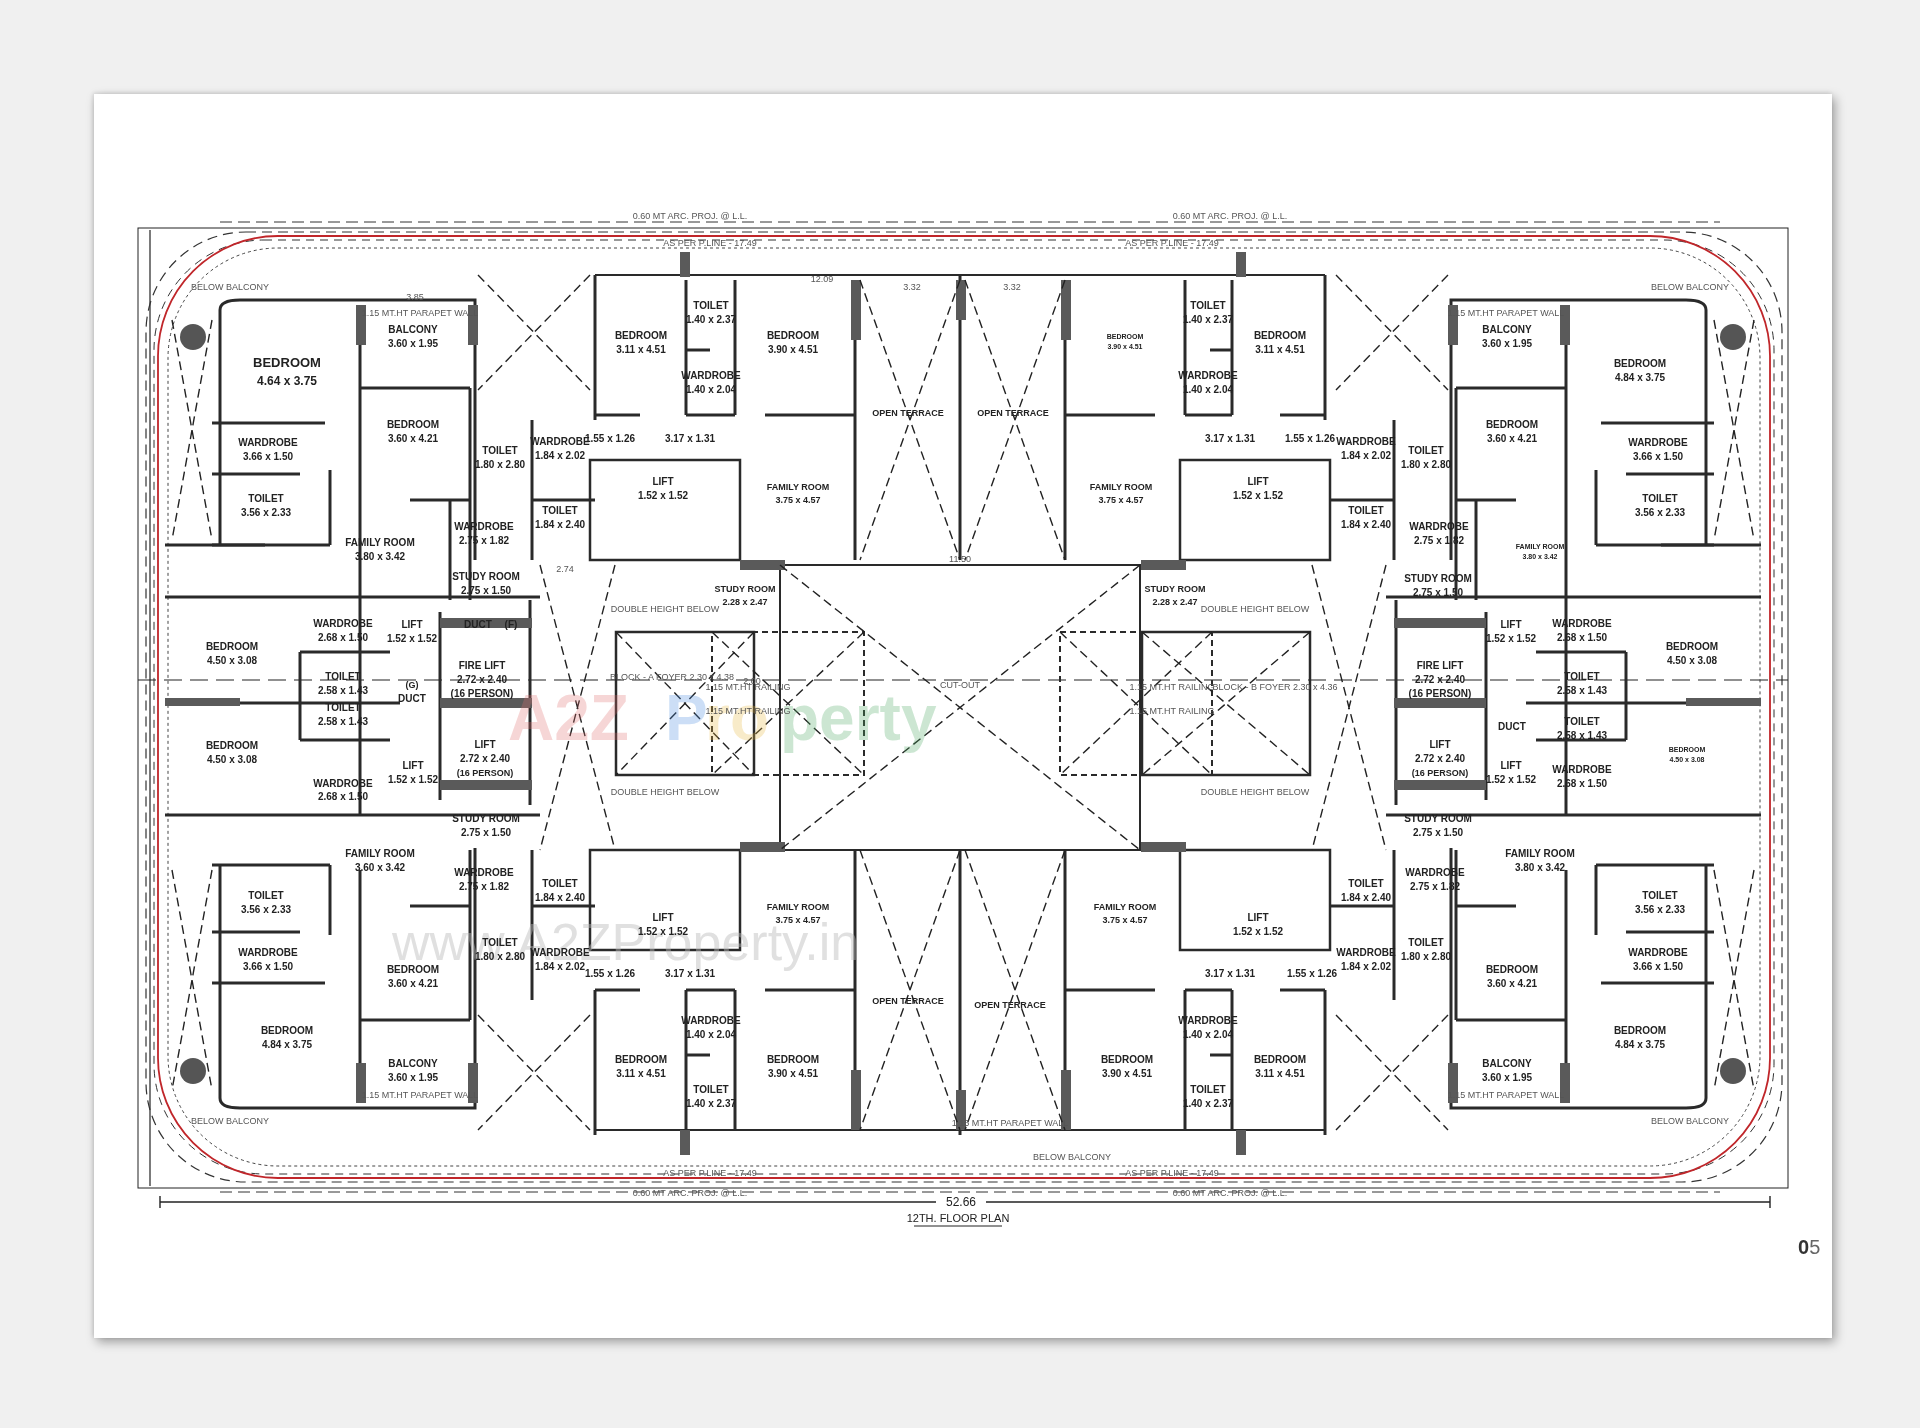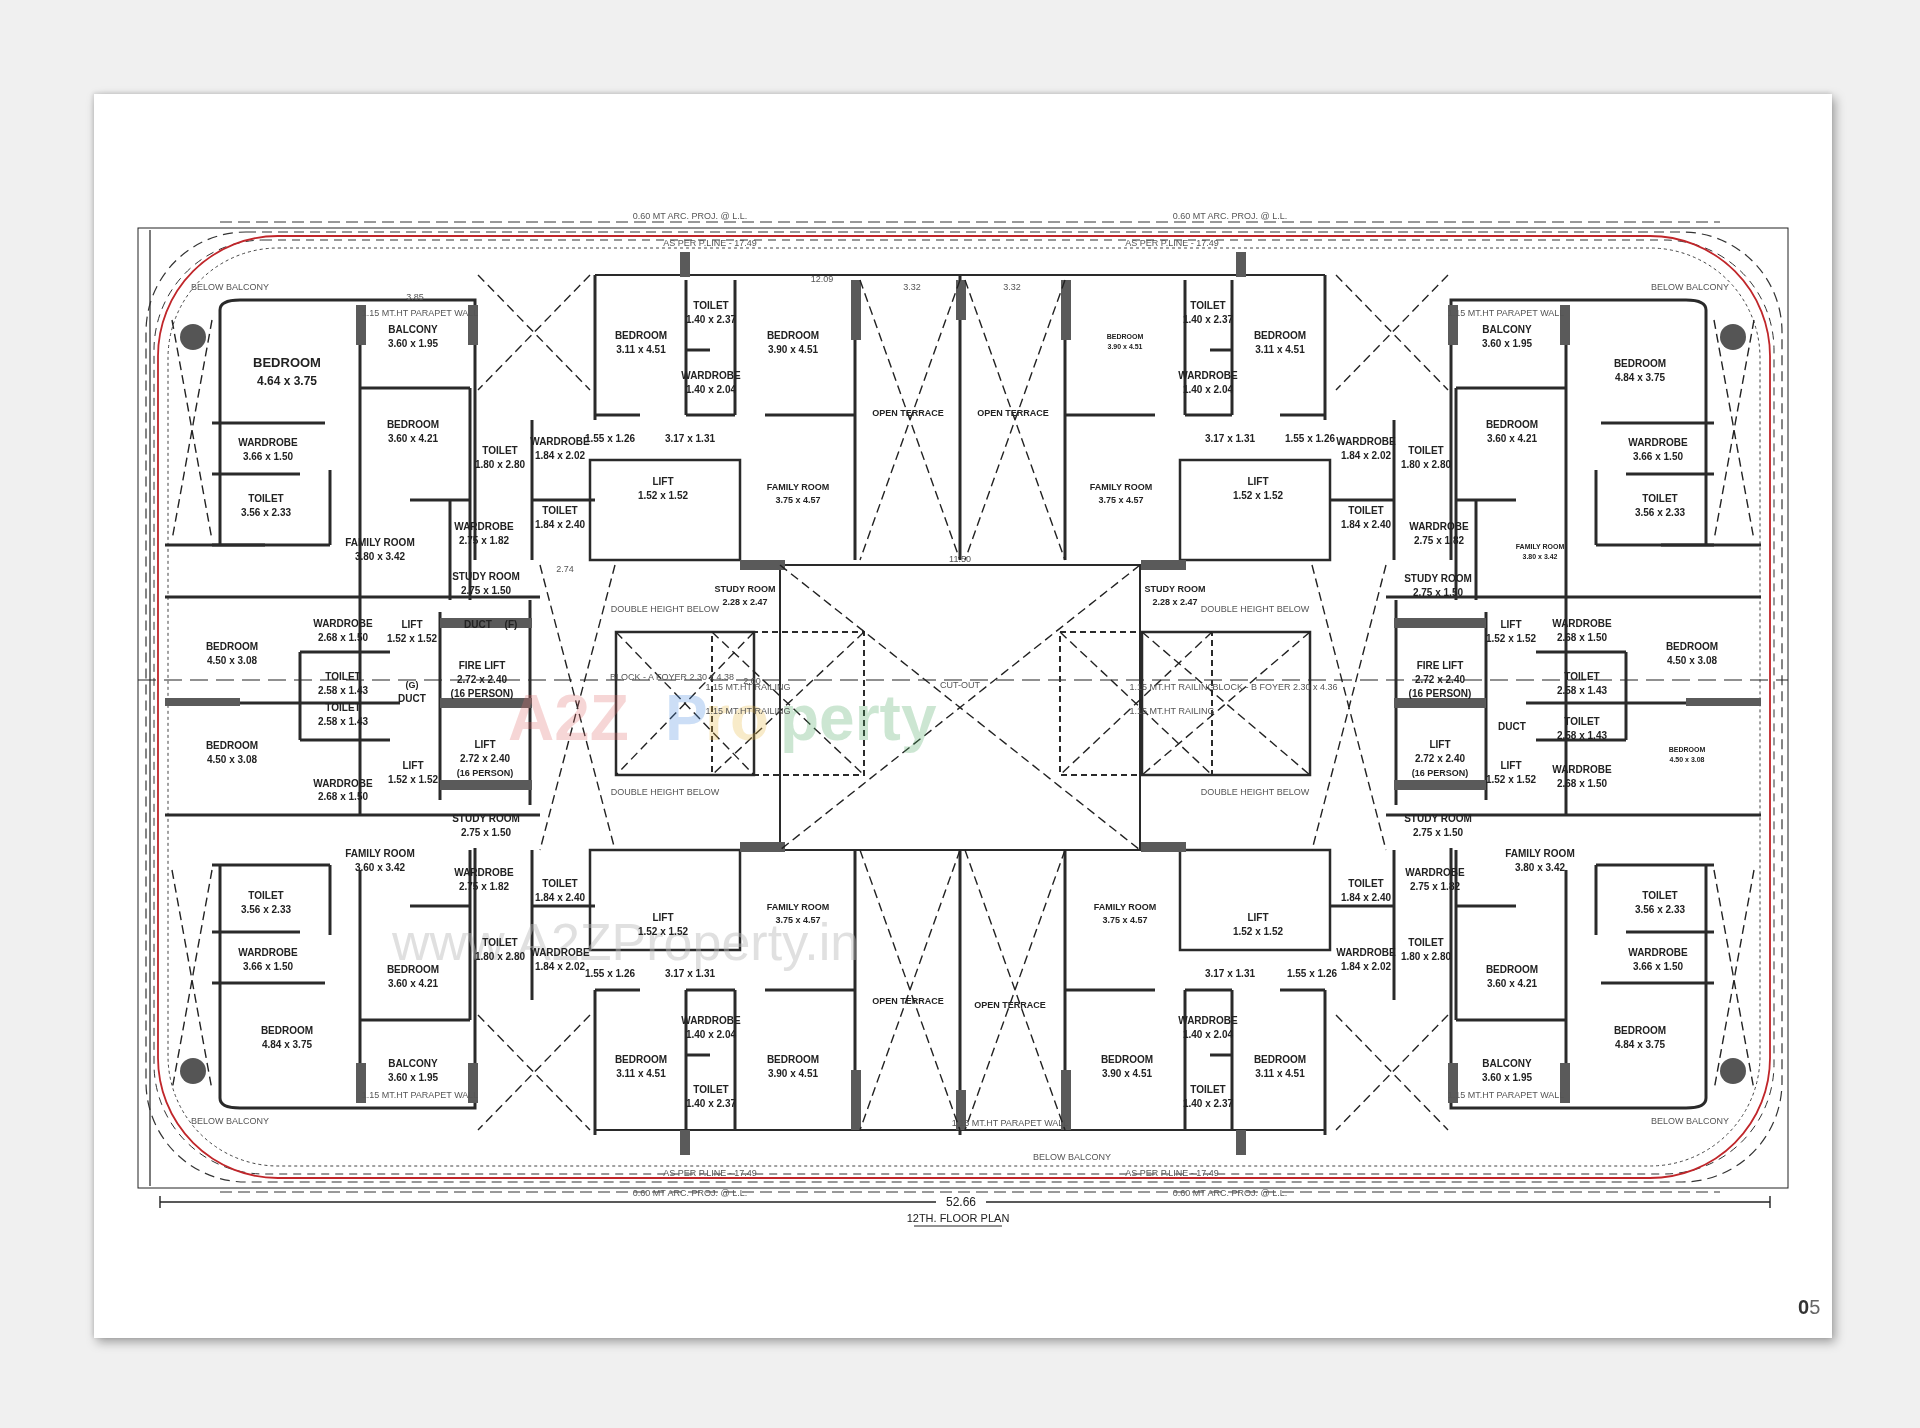--- a/index.html
+++ b/index.html
@@ -6,21 +6,21 @@
   body {
     width:1920px; height:1428px; background:#f0f0f0; position:relative; overflow:hidden;
     font-family:"Liberation Sans", sans-serif;
   }
   .sheet {
     position:absolute; left:94px; top:94px; width:1738px; height:1244px; background:#ffffff;
     box-shadow: 3px 4px 10px rgba(0,0,0,0.35), -1px -1px 4px rgba(0,0,0,0.12);
   }
   .plan { position:absolute; left:0; top:0; width:1920px; height:1428px; }
   .page-no {
-    position:absolute; left:1798px; top:1296px; font-size:20px; color:#333;
+    position:absolute; left:1798px; top:1236px; font-size:20px; color:#333;
     font-family:"Liberation Sans", sans-serif;
   }
   .page-no b { font-weight:700; }
   .page-no span { font-weight:300; color:#666; }
   svg text { font-family:"Liberation Sans", sans-serif; }
   .rl { font-weight:700; fill:#222; text-anchor:middle; }
   .dim { fill:#555; font-size:9px; text-anchor:middle; }
   .wm1 { font-size:64px; font-weight:700; opacity:0.28; }
   .wm2 { font-size:52px; fill:#bbb; opacity:0.45; }
 </style>

